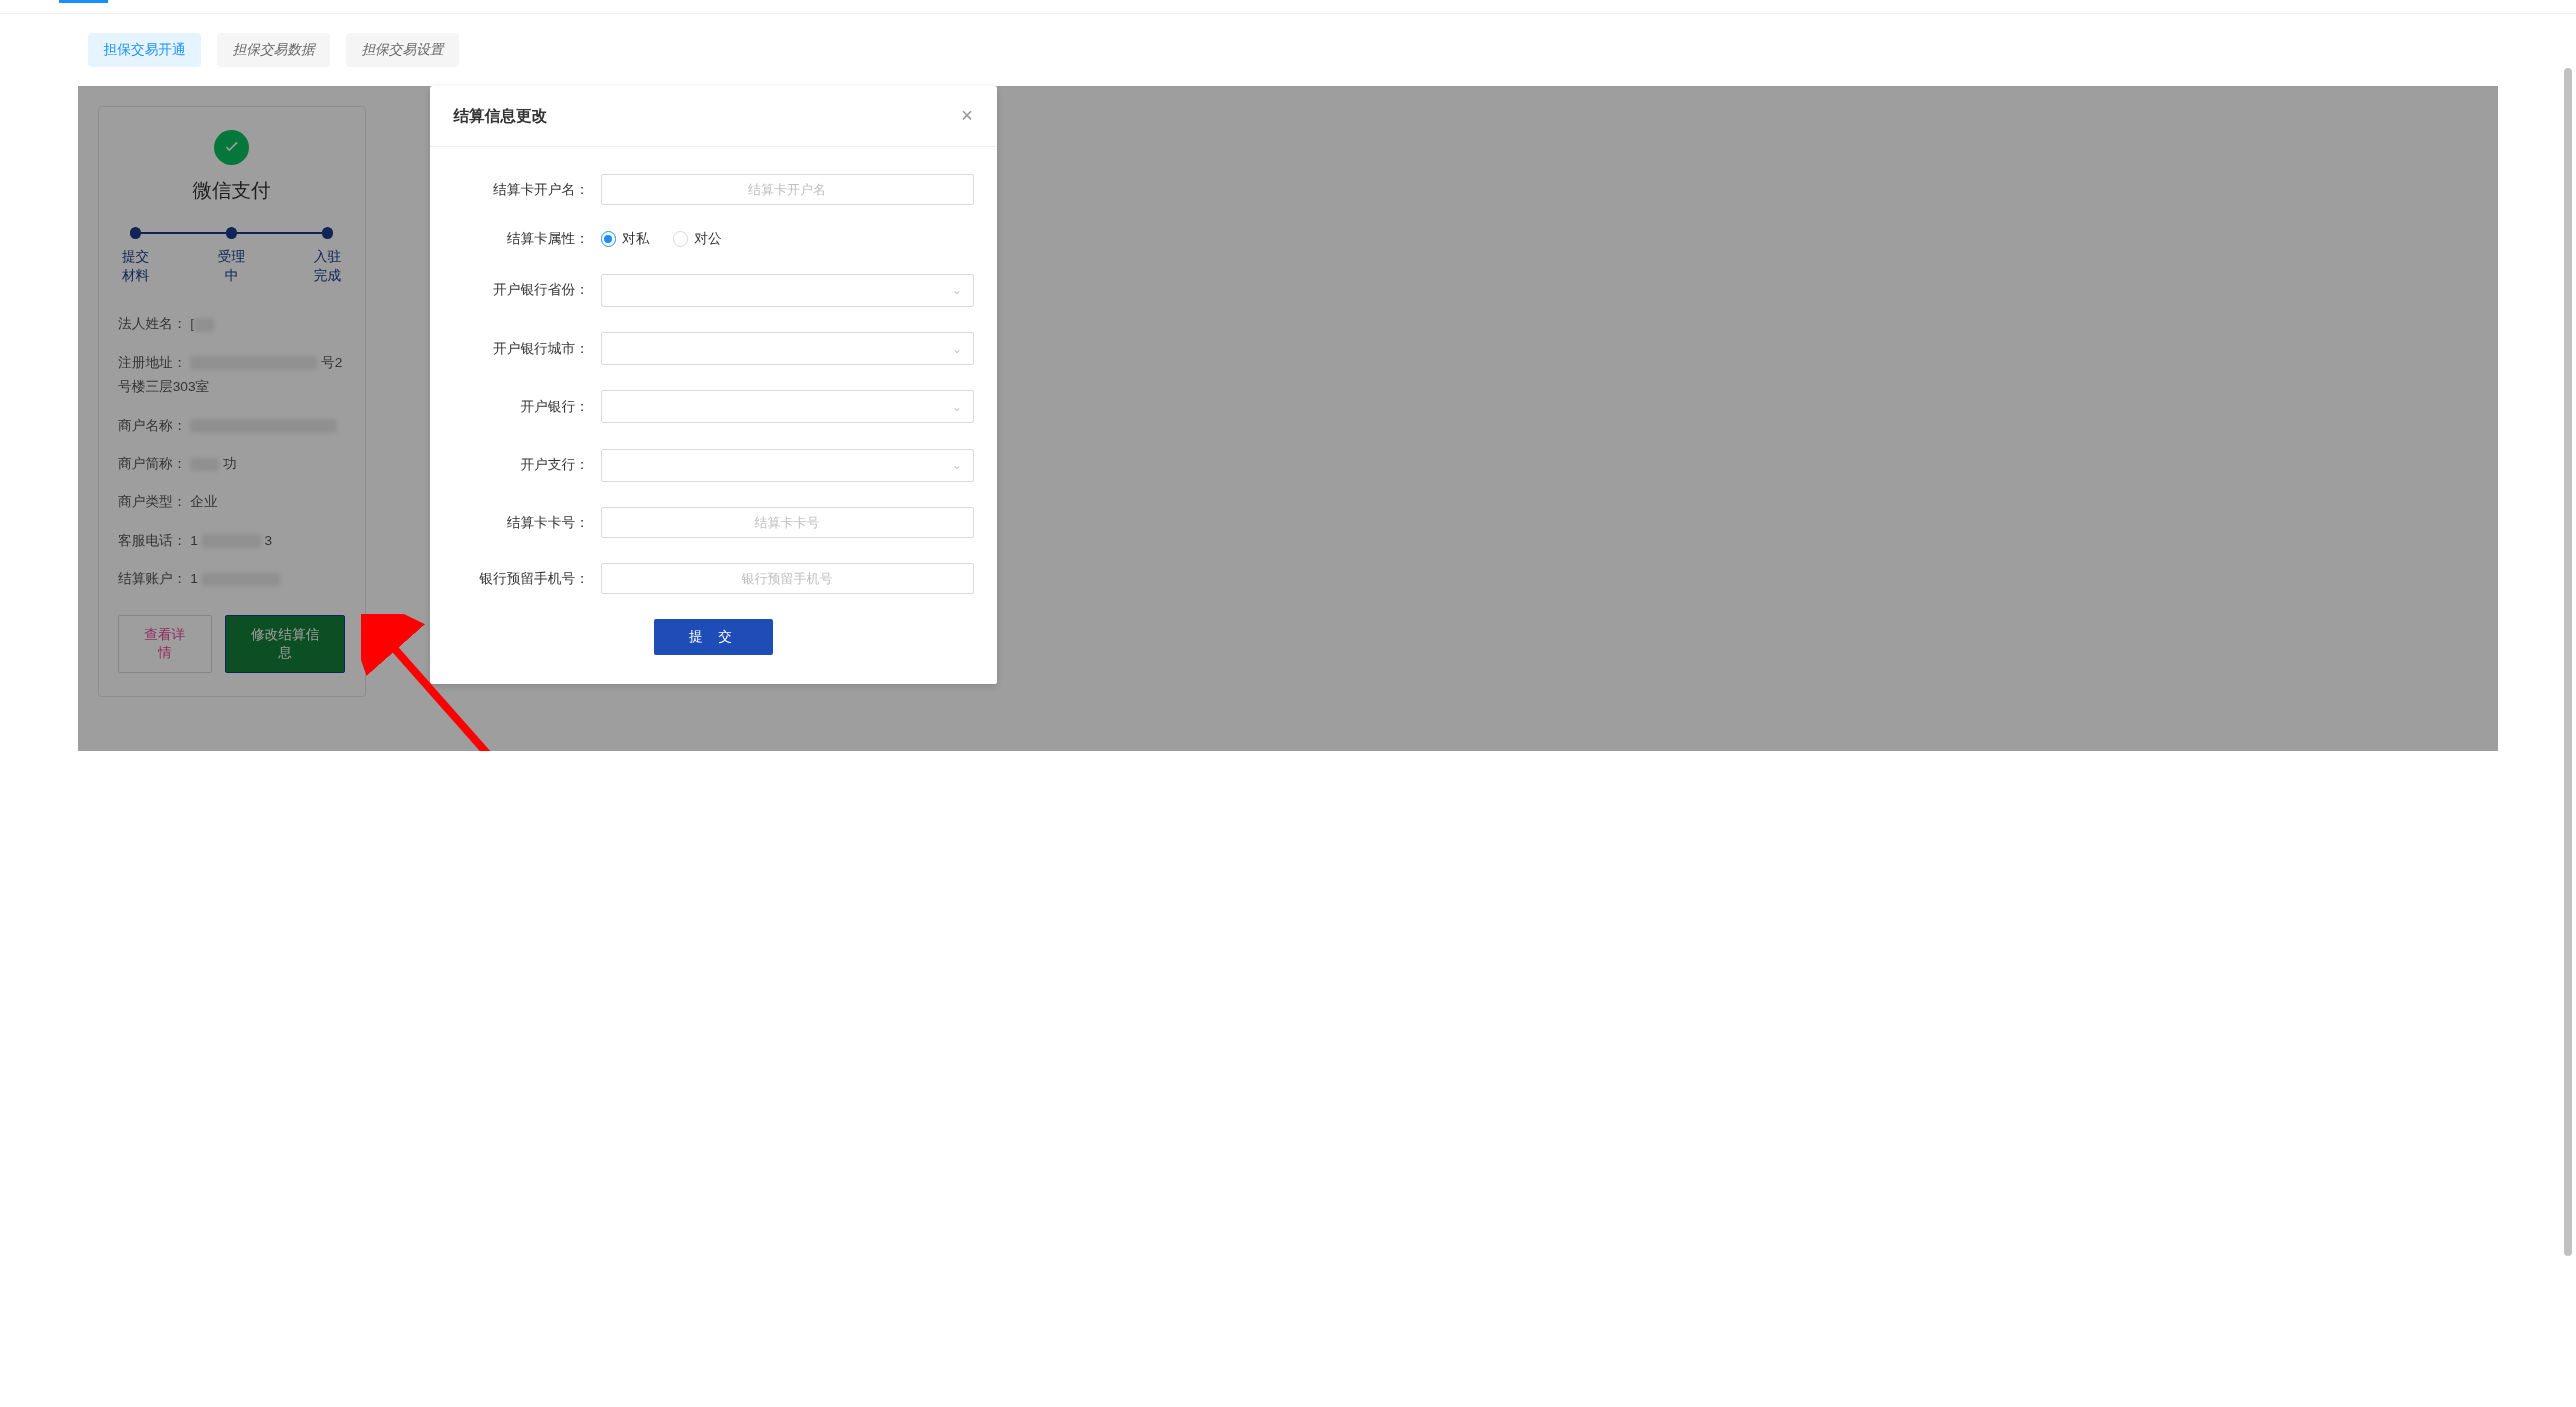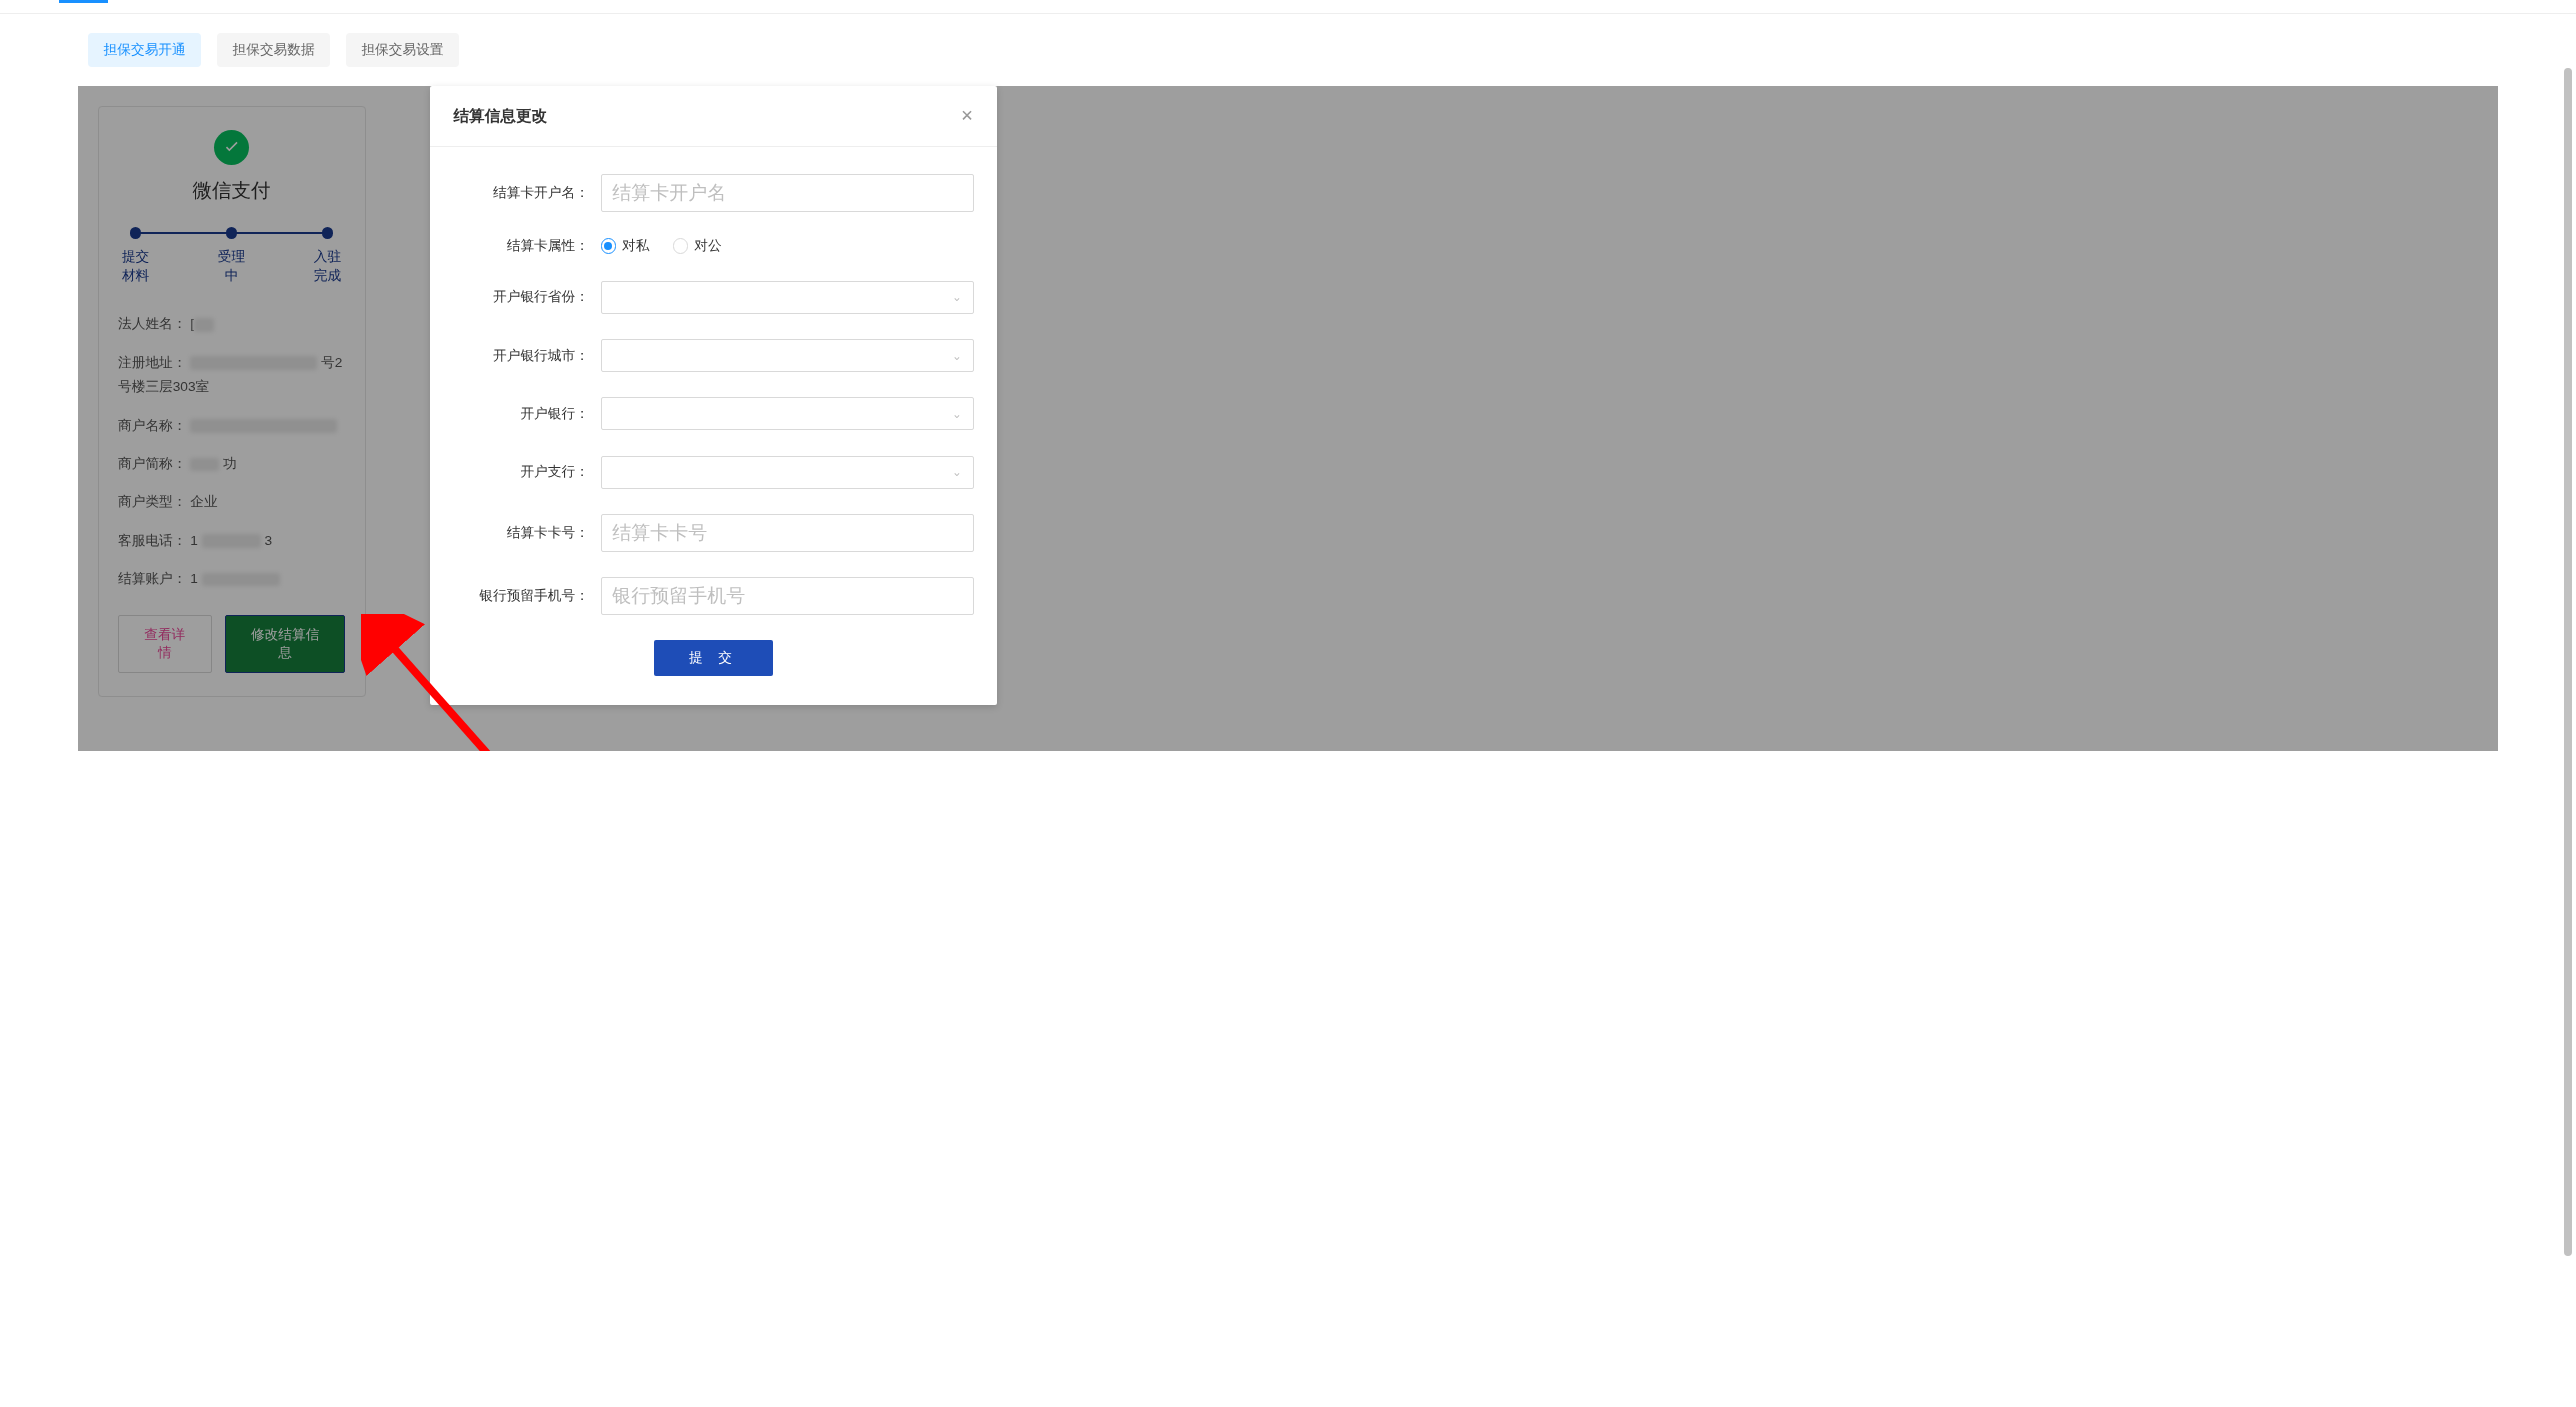--- a/index.html
+++ b/index.html
@@ -37,20 +37,21 @@
       font-size: 13.7px;
       cursor: pointer;
     }
     .tab.active {
       background: #e6f4ff;
       color: #1890ff;
     }
     .tab.inactive {
       background: #f5f5f5;
       color: #666;
+      font-style: italic;
     }
     .content-wrapper {
       margin: 0 78px;
       position: relative;
     }
     .gray-overlay {
       position: absolute;
       inset: 0;
       background: rgba(0, 0, 0, 0.38);
       z-index: 10;
@@ -218,22 +219,23 @@
     }
     .form-control {
       flex: 1;
     }
     .text-input {
       width: 100%;
       max-width: 391px;
       padding: 6.8px 10.7px;
       border: 1px solid #d9d9d9;
       border-radius: 2px;
-      font-size: 19px;
+      font-size: 13px;
       color: #333;
+      text-align: center;
     }
     .text-input::placeholder {
       color: #bfbfbf;
     }
     .select-box {
       width: 100%;
       max-width: 391px;
       padding: 6.8px 10.7px;
       border: 1px solid #d9d9d9;
       border-radius: 2px;

